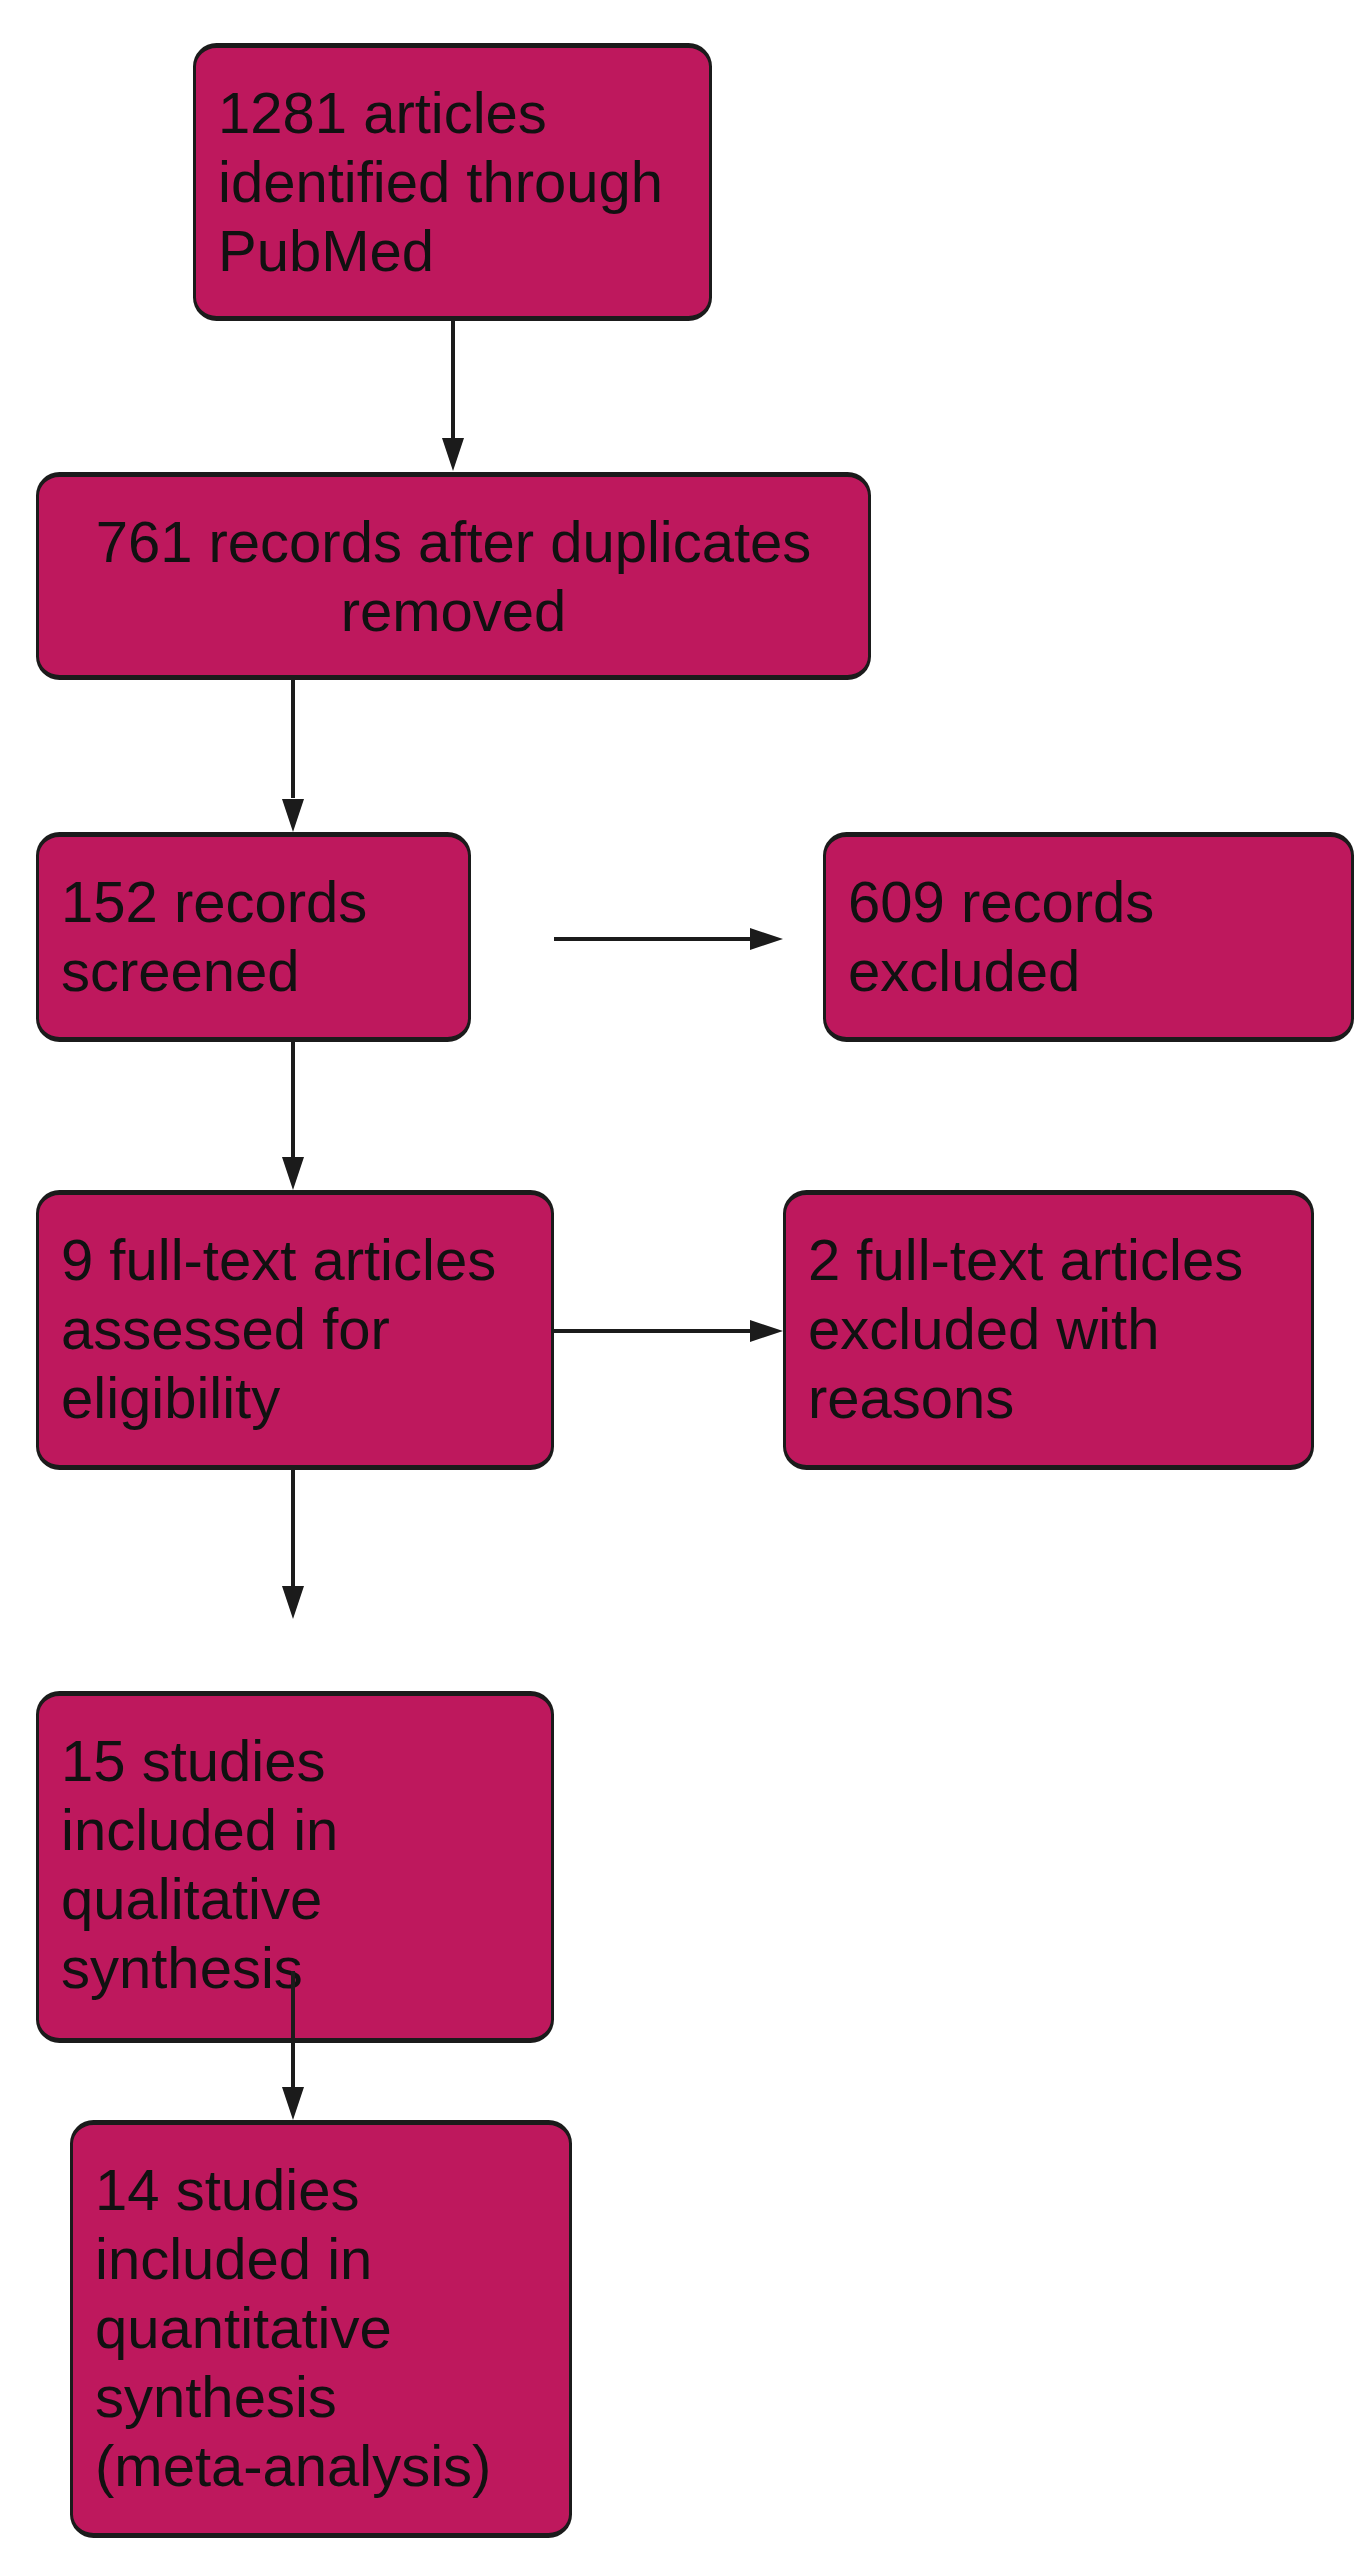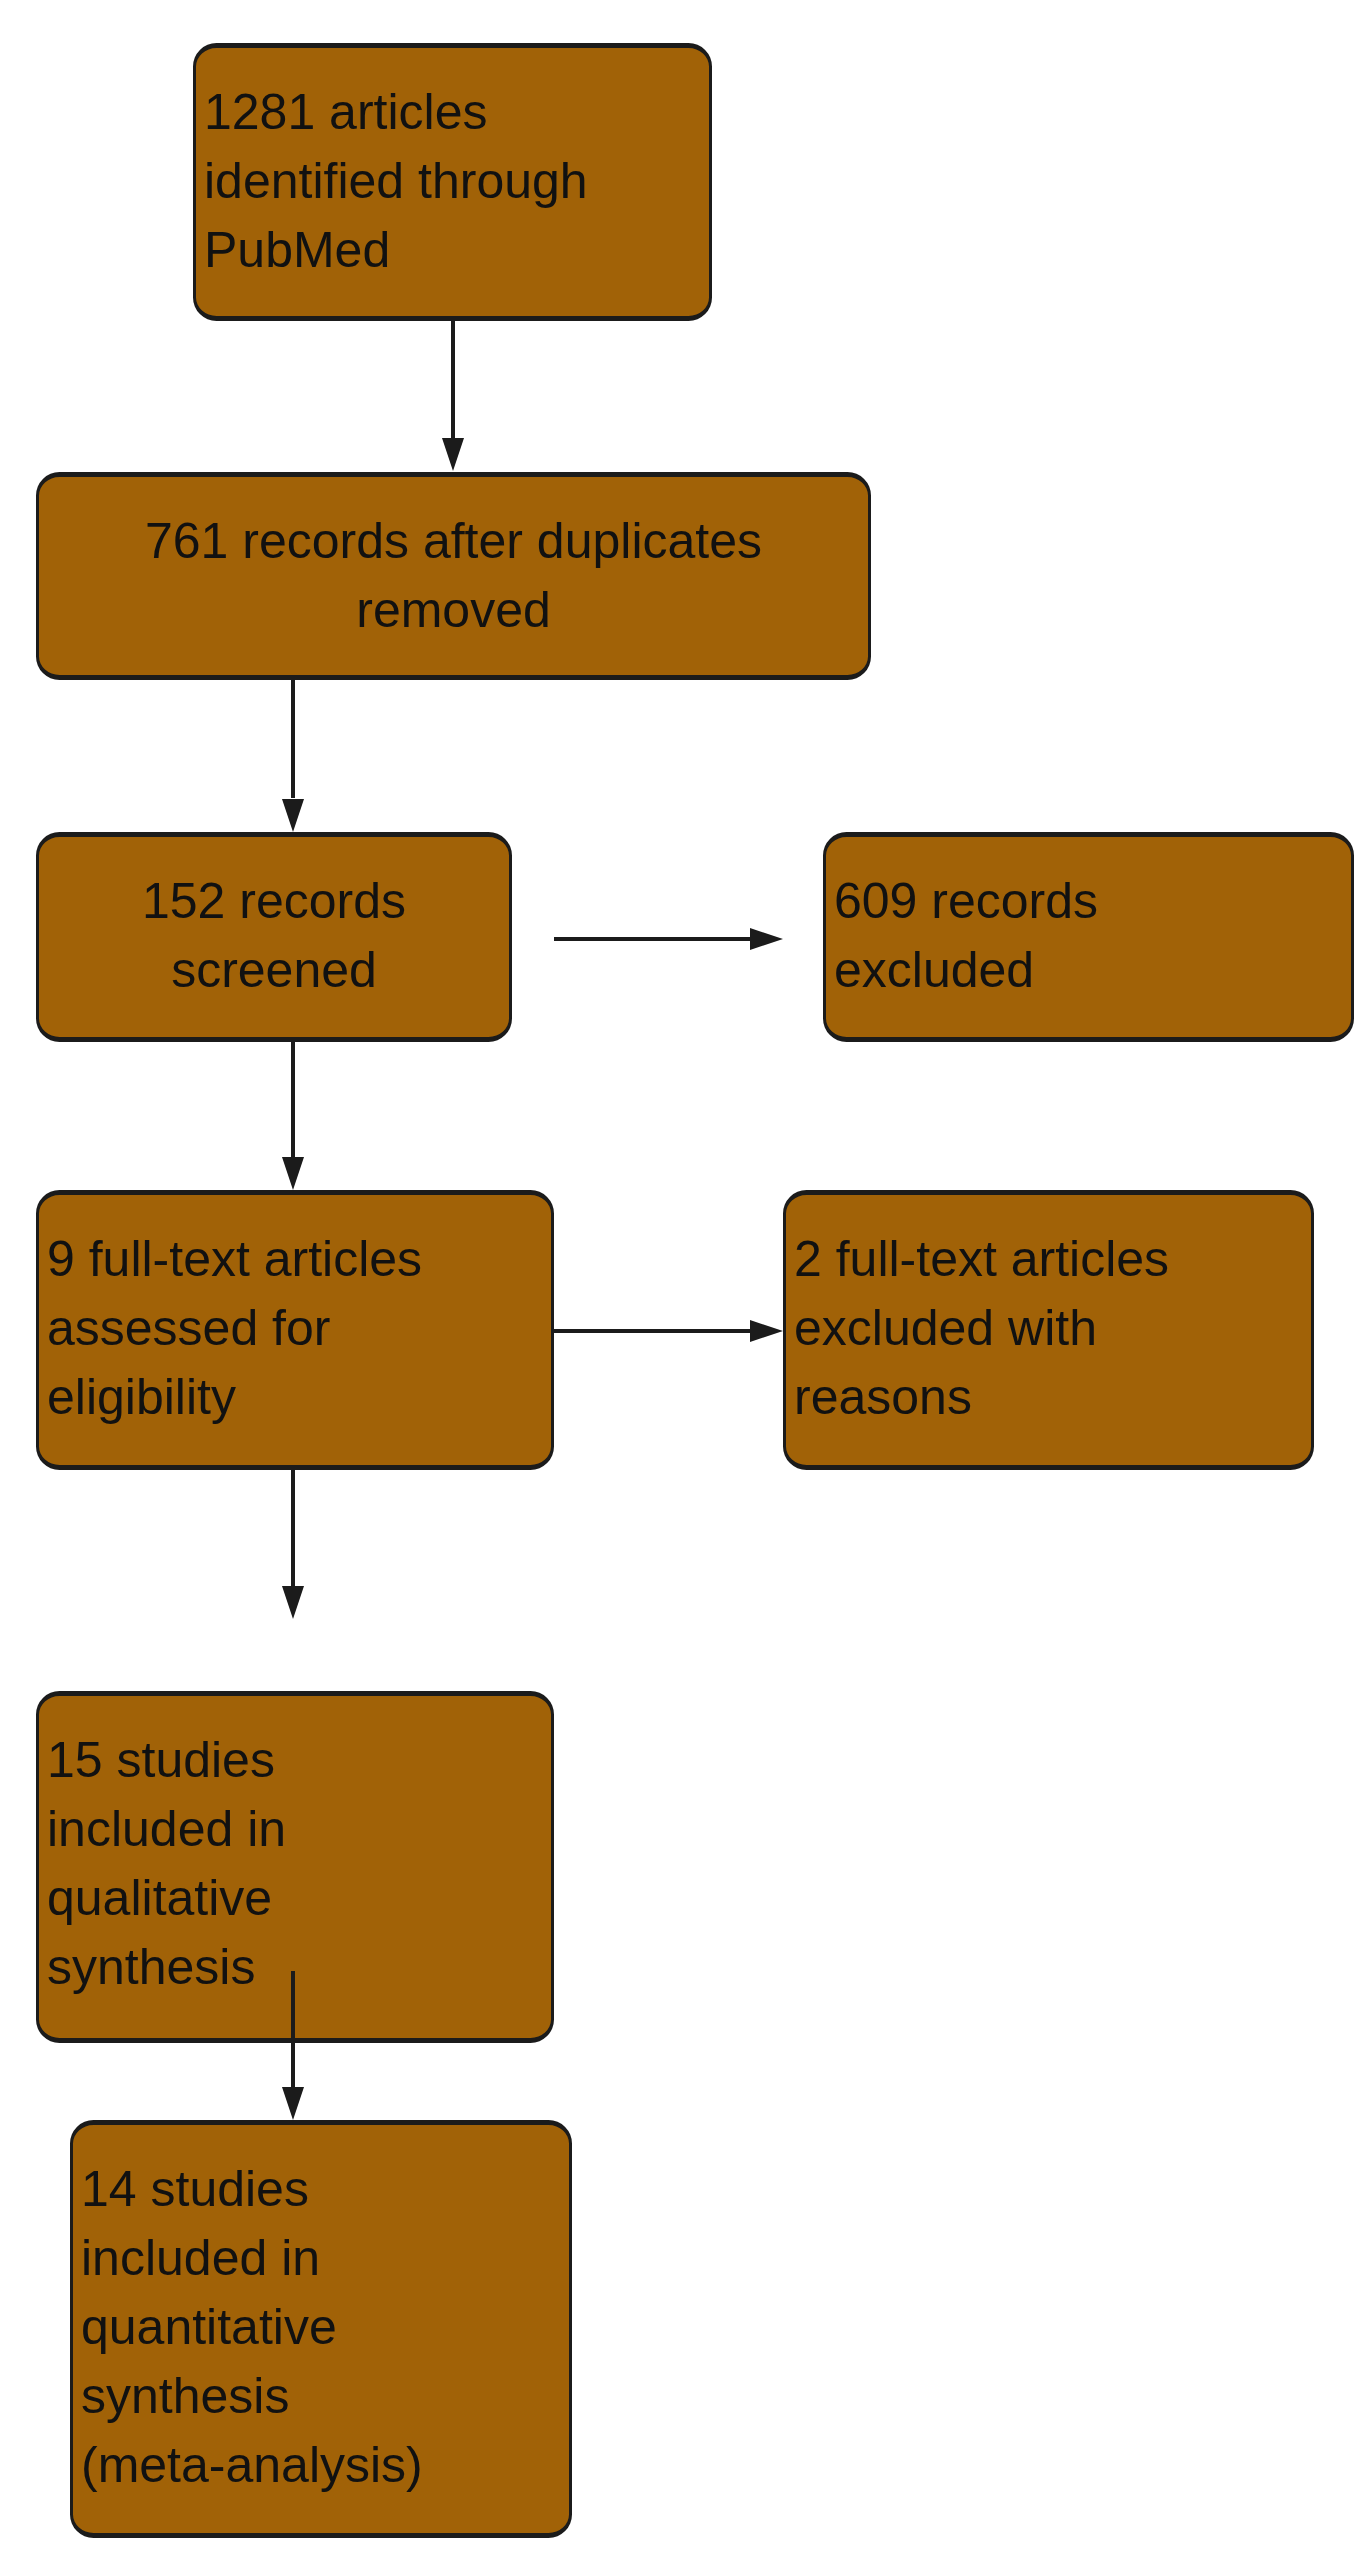--- a/index.html
+++ b/index.html
@@ -6,35 +6,35 @@
   .canvas {
     position: relative;
     width: 1363px;
     height: 2576px;
     background: #ffffff;
     font-family: "Liberation Sans", sans-serif;
   }
   .node {
     position: absolute;
     box-sizing: border-box;
-    background: #a16207;
+    background: #be185d;
     border: solid #1b1b1b;
     border-width: 5.5px 3.9px;
     border-radius: 23.5px;
     color: #111111;
-    font-size: 50px;
+    font-size: 58px;
     line-height: 69px;
-    padding: 30px 8px;
+    padding: 30px 22px;
     white-space: pre-line;
     overflow: hidden;
   }
   
   .n1 { left: 193px;  top: 43px;   width: 519px;  height: 278px; }
   .n2 { left: 36px;   top: 472px;  width: 835px; height: 208px; text-align: center; }
-  .n3 { left: 36px;   top: 832px; width: 476px;  height: 210px; text-align: center; }
+  .n3 { left: 36px;   top: 832px; width: 435px;  height: 210px; }
   .n4 { left: 783px; top: 832px; width: 531px;  height: 210px; margin-left: 40px; }
   .n5 { left: 36px;   top: 1190px; width: 518px;  height: 280px; }
   .n6 { left: 783px; top: 1190px; width: 531px;  height: 280px; }
   .n7 { left: 36px;   top: 1691px; width: 518px;  height: 352px; }
   .n8 { left: 36px;   top: 2120px; width: 502px;  height: 418px; margin-left: 34px; }
 
   .vline { position: absolute; width: 3.9px; background: #1b1b1b; }
   .hline { position: absolute; height: 3.9px; background: #1b1b1b; }
   .head-down {
     position: absolute; width: 0; height: 0;

